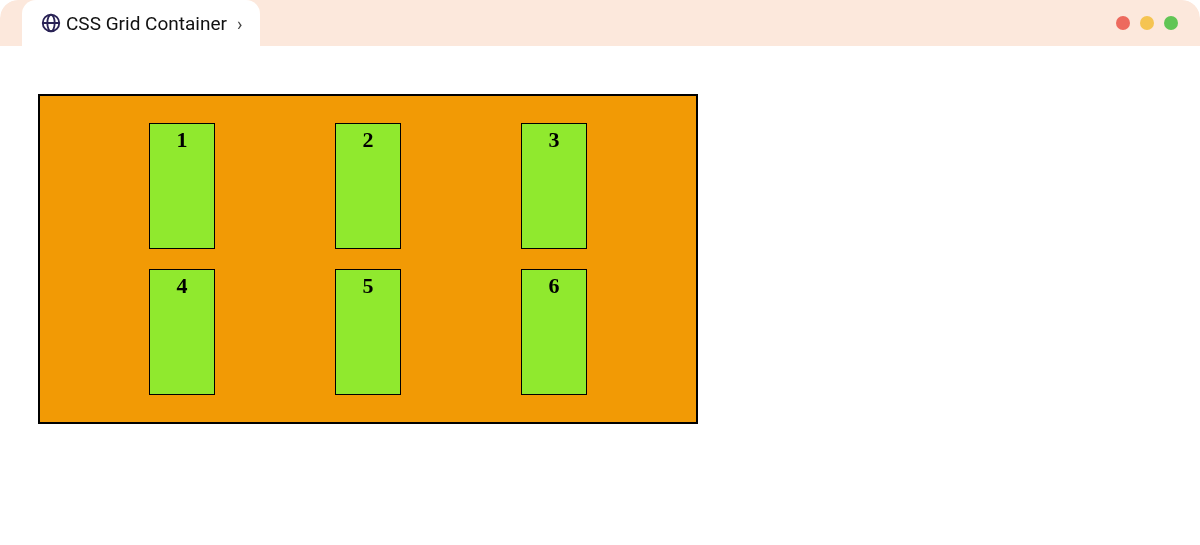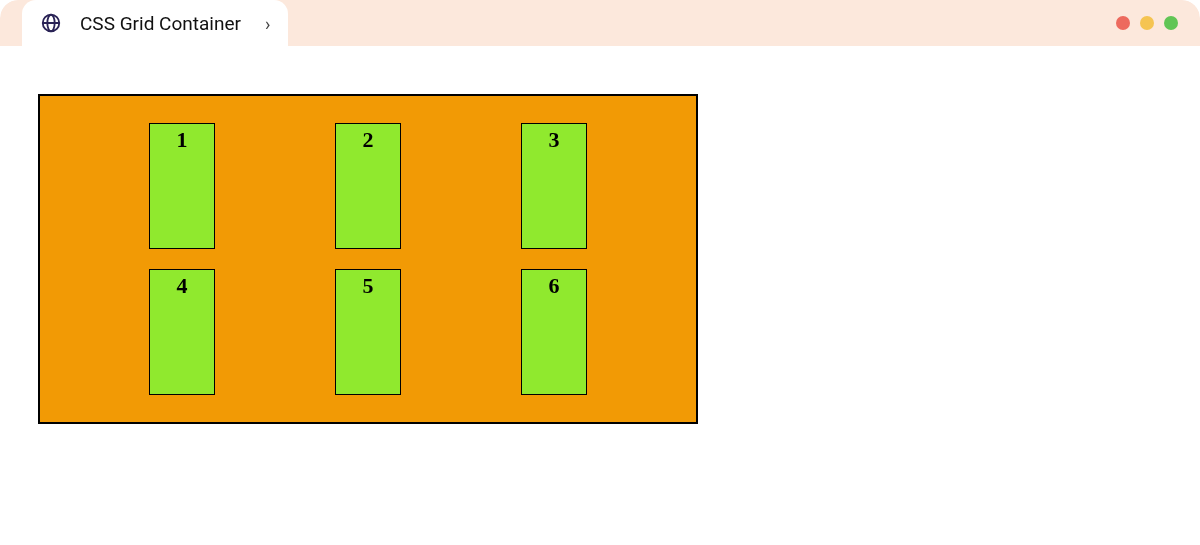--- a/index.html
+++ b/index.html
@@ -23,21 +23,21 @@
       background: #fce8dc;
       border-radius: 18px 18px 0 0;
       display: flex;
       align-items: flex-end;
       justify-content: space-between;
       padding: 0 22px 0 22px;
     }
     .tab {
       display: flex;
       align-items: center;
-      gap: 18px;
+      gap: 4px;
       background: #ffffff;
       height: 46px;
       padding: 0 18px 0 18px;
       border-radius: 14px 14px 0 0;
       position: relative;
       font-size: 19px;
       color: #111;
     }
     .tab .globe {
       width: 22px;

